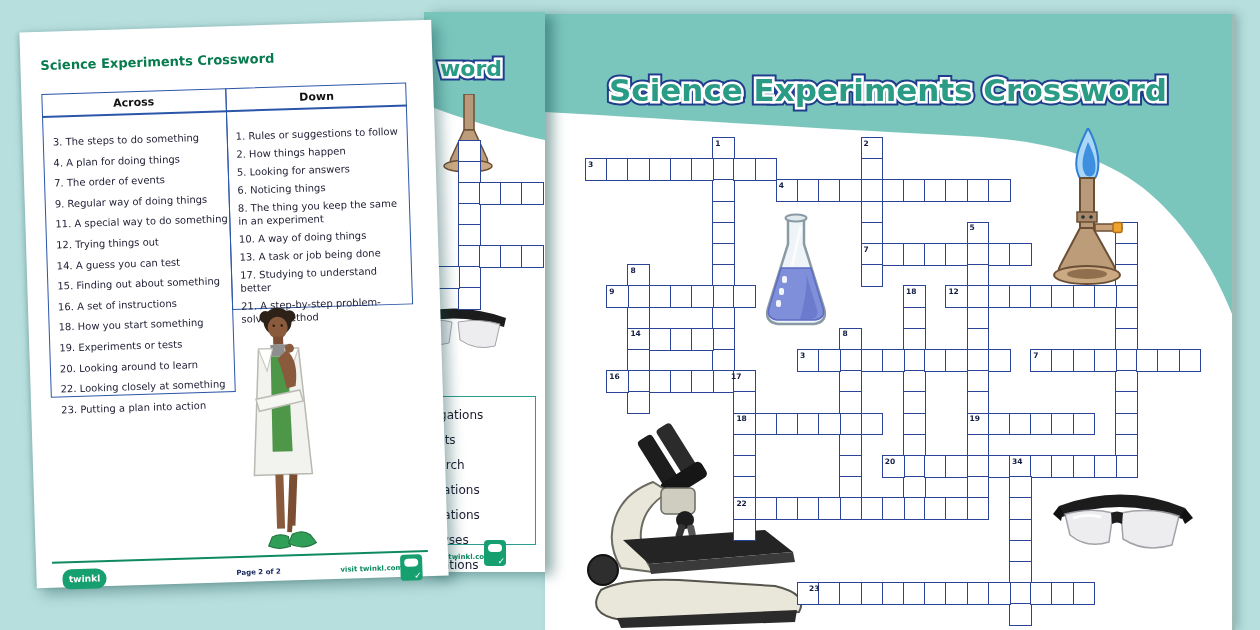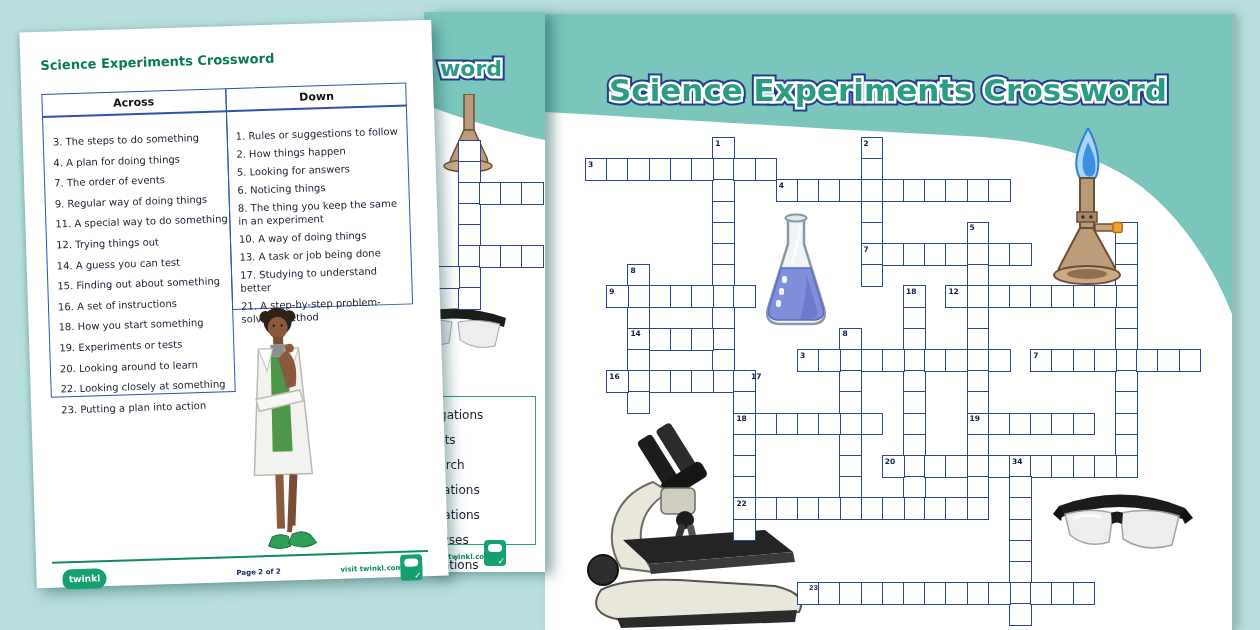--- a/index.html
+++ b/index.html
@@ -263,27 +263,27 @@
       <div class="xw-num" style="left: 318.6px; top: 230.5px;">7</div>
       <div class="xw-num" style="left: 85.4px; top: 251.7px;">8</div>
       <div class="xw-num" style="left: 64.2px; top: 272.9px;">9</div>
       <div class="xw-num" style="left: 361px; top: 272.9px;">18</div>
       <div class="xw-num" style="left: 403.4px; top: 272.9px;">12</div>
       <div class="xw-num" style="left: 85.4px; top: 315.3px;">14</div>
       <div class="xw-num" style="left: 297.4px; top: 315.3px;">8</div>
       <div class="xw-num" style="left: 255px; top: 336.5px;">3</div>
       <div class="xw-num" style="left: 488.2px; top: 336.5px;">7</div>
       <div class="xw-num" style="left: 64.2px; top: 357.7px;">16</div>
-      <div class="xw-num" style="left: 206px; top: 357.7px;">17</div>
+      <div class="xw-num" style="left: 186px; top: 357.7px;">17</div>
       <div class="xw-num" style="left: 191.4px; top: 400.1px;">18</div>
       <div class="xw-num" style="left: 424.6px; top: 400.1px;">19</div>
       <div class="xw-num" style="left: 339.8px; top: 442.5px;">20</div>
       <div class="xw-num" style="left: 467px; top: 442.5px;">34</div>
       <div class="xw-num" style="left: 191.4px; top: 484.9px;">22</div>
-      <div class="xw-num" style="left: 264px; top: 569.7px; font-family: Liberation Mono, monospace;">23</div>
+      <div class="xw-num" style="left: 264px; top: 569.7px;">23</div>
     </div>
 
   <svg class="illus z-over" style="left:210px;top:196px" width="82" height="128" viewBox="0 0 82 128">
     <path d="M33,8 h16 v26 l20,64 q4,14 -10,16 h-36 q-14,-2 -10,-16 l20,-64 Z" fill="#eef4f7" stroke="#8a9aa5" stroke-width="2.5"></path>
     <path d="M26,58 L14,98 q-3,10 8,12 h38 q11,-2 8,-12 L56,58 Z" fill="#7f8fd9" stroke="#5c6cc4" stroke-width="1.5"></path>
     <path d="M50,60 L62,100 q2,7 -5,9 l-12,1 q10,-40 5,-50 Z" fill="#5c6cc4" opacity=".55"></path>
     <ellipse cx="41" cy="8" rx="10.5" ry="3.5" fill="#dfe9ee" stroke="#8a9aa5" stroke-width="2"></ellipse>
     <rect x="27" y="66" width="5" height="7" rx="2" fill="#fff" opacity=".9"></rect>
     <rect x="24" y="78" width="5" height="7" rx="2" fill="#fff" opacity=".9"></rect>
     <rect x="21" y="90" width="5" height="7" rx="2" fill="#fff" opacity=".9"></rect>

